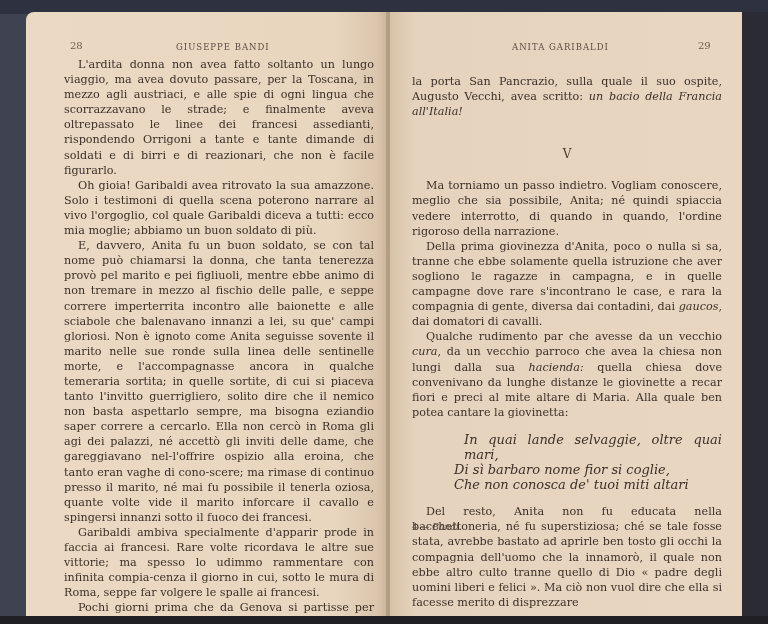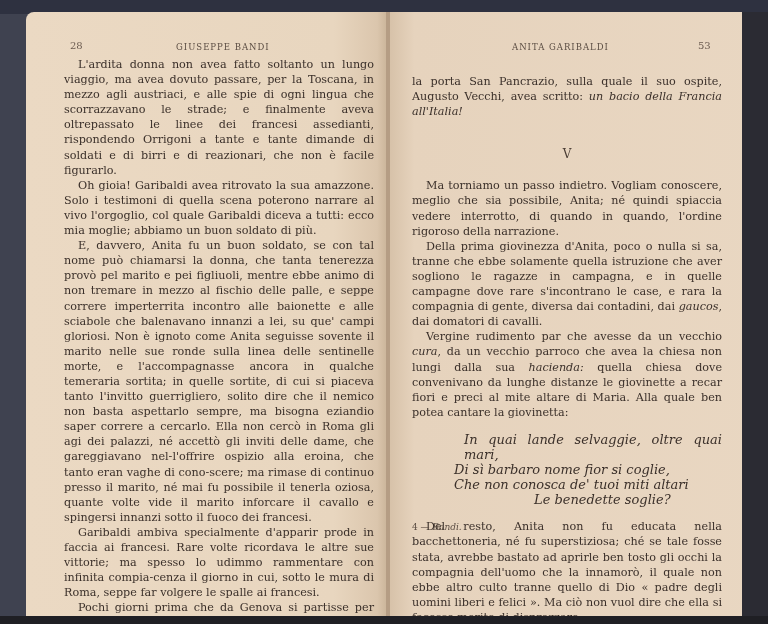--- a/index.html
+++ b/index.html
@@ -67,32 +67,31 @@
     <p>E, davvero, Anita fu un buon soldato, se con tal nome può chiamarsi la donna, che tanta tenerezza provò pel marito e pei figliuoli, mentre ebbe animo di non tremare in mezzo al fischio delle palle, e seppe correre imperterrita incontro alle baionette e alle sciabole che balenavano innanzi a lei, su que' campi gloriosi. Non è ignoto come Anita seguisse sovente il marito nelle sue ronde sulla linea delle sentinelle morte, e l'accompagnasse ancora in qualche temeraria sortita; in quelle sortite, di cui si piaceva tanto l'invitto guerrigliero, solito dire che il nemico non basta aspettarlo sempre, ma bisogna eziandio saper correre a cercarlo. Ella non cercò in Roma gli agi dei palazzi, né accettò gli inviti delle dame, che gareggiavano nel-l'offrire ospizio alla eroina, che tanto eran vaghe di cono-scere; ma rimase di continuo presso il marito, né mai fu possibile il tenerla oziosa, quante volte vide il marito inforcare il cavallo e spingersi innanzi sotto il fuoco dei francesi.</p>
     <p>Garibaldi ambiva specialmente d'apparir prode in faccia ai francesi. Rare volte ricordava le altre sue vittorie; ma spesso lo udimmo rammentare con infinita compia-cenza il giorno in cui, sotto le mura di Roma, seppe far volgere le spalle ai francesi.</p>
     <p>Pochi giorni prima che da Genova si partisse per Mar-sala, la sera del 30 d'aprile, Garibaldi cenò allegramente in una sala della villa Spinola, e guardava con tanto di occhi, nel mezzo della tavola, una granata, raccolta presso</p>
   </div>
 </div>
 
 <div class="spine"></div>
 
 <div class="page right">
   <div class="running-head" style="left:122px;">ANITA GARIBALDI</div>
-  <div class="page-num" style="left:308px;">53</div>
+  <div class="page-num" style="left:308px;">29</div>
   <div class="text">
     <p class="noindent"><span>la porta San Pancrazio, sulla quale il suo ospite, Augusto Vecchi, avea scritto: </span><span class="it">un bacio della Francia all'Italia!</span></p>
     <div class="chapter">V</div>
     <p>Ma torniamo un passo indietro. Vogliam conoscere, meglio che sia possibile, Anita; né quindi spiaccia vedere interrotto, di quando in quando, l'ordine rigoroso della narrazione.</p>
     <p><span>Della prima giovinezza d'Anita, poco o nulla si sa, tranne che ebbe solamente quella istruzione che aver sogliono le ragazze in campagna, e in quelle campagne dove rare s'incontrano le case, e rara la compagnia di gente, diversa dai contadini, dai </span><span class="it">gaucos</span><span>, dai domatori di cavalli.</span></p>
-    <p><span>Vergine rudimento par che avesse da un vecchio </span><span class="it">cura</span><span>, da un vecchio parroco che avea la chiesa non lungi dalla sua </span><span class="it">hacienda:</span><span> quella chiesa dove convenivano da lunghe distanze le giovinette a recar fiori e preci al mite altare di Maria. Alla quale ben potea cantare la giovinetta:</span></p>
+    <p><span>Qualche rudimento par che avesse da un vecchio </span><span class="it">cura</span><span>, da un vecchio parroco che avea la chiesa non lungi dalla sua </span><span class="it">hacienda:</span><span> quella chiesa dove convenivano da lunghe distanze le giovinette a recar fiori e preci al mite altare di Maria. Alla quale ben potea cantare la giovinetta:</span></p>
     <div class="poem">
       <span class="line l1">In quai lande selvaggie, oltre quai mari,</span>
       <span class="line l2">Di sì barbaro nome fior si coglie,</span>
       <span class="line l3">Che non conosca de' tuoi miti altari</span>
-      <span class="line l4">Le benedette soglie?</span>
     </div>
     <p>Del resto, Anita non fu educata nella bacchettoneria, né fu superstiziosa; ché se tale fosse stata, avrebbe bastato ad aprirle ben tosto gli occhi la compagnia dell'uomo che la innamorò, il quale non ebbe altro culto tranne quello di Dio « padre degli uomini liberi e felici ». Ma ciò non vuol dire che ella si facesse merito di disprezzare</p>
   </div>
   <div class="footer-sig"><span>4 — </span><span class="it">Bandi.</span></div>
 </div>
 
 <div class="right-shadow"></div>
 <div class="bottom-edge"></div>
 
 </body></html>

